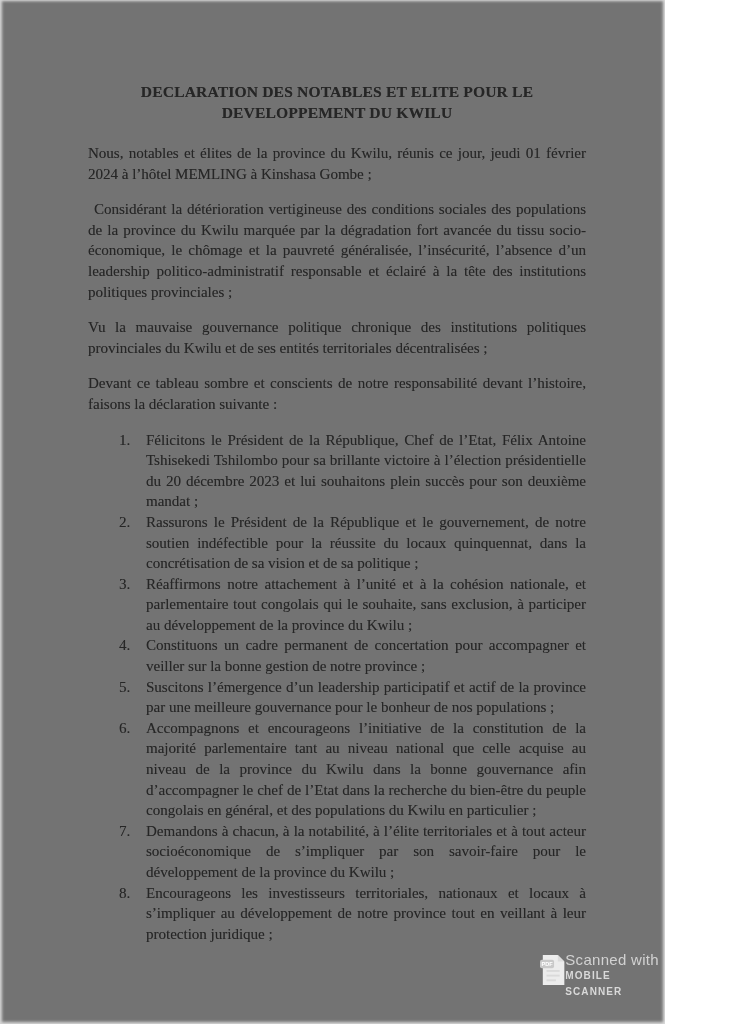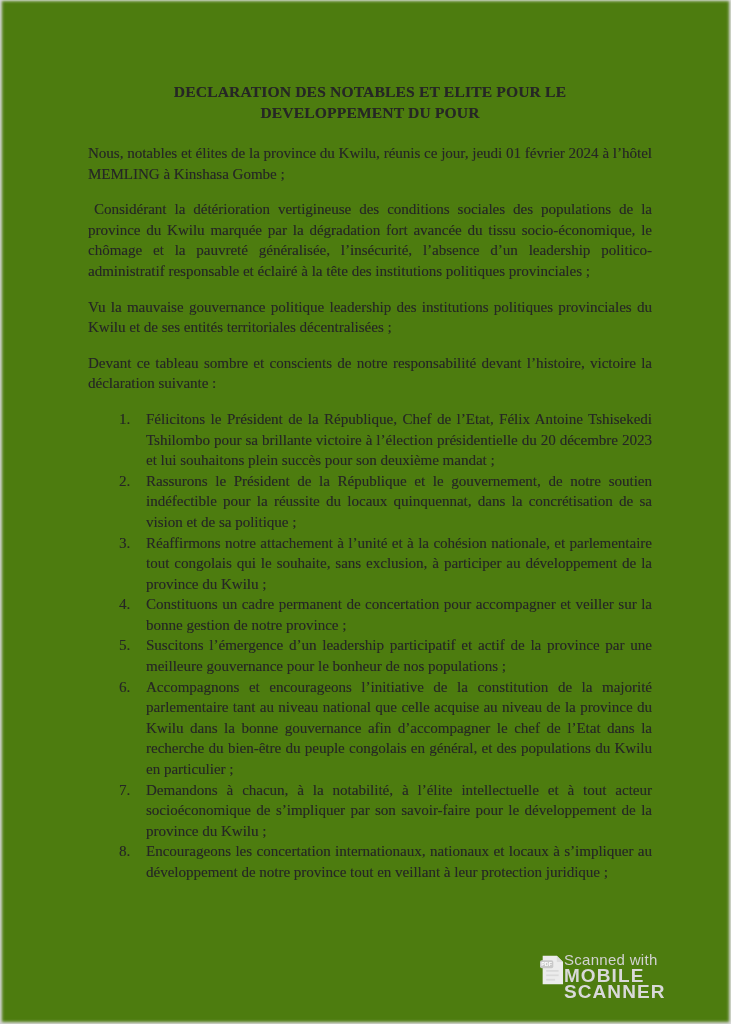--- a/index.html
+++ b/index.html
@@ -2,24 +2,24 @@
 <html lang="fr"><head>
 <meta charset="utf-8">
 <style>
   html, body {
     margin: 0;
     padding: 0;
     background: #ffffff;
   }
   .page {
     position: relative;
-    width: 731px;
+    width: 665px;
     height: 1024px;
     box-sizing: border-box;
-    background: #4d7c0f;
+    background: #737373;
     padding: 82px 79px 0 88px;
     font-family: "Liberation Serif", "DejaVu Serif", serif;
     color: #262626;
     overflow: hidden;
     
     box-shadow:
       inset 4px 0 3px -2px #d4d4d4,
       inset -4px 0 3px -2px #dadada,
       inset 0 3px 3px -2px #e2e2e2,
       inset 0 -4px 3px -2px #d6d6d6;
@@ -76,41 +76,41 @@
   .wm-lines { display: flex; flex-direction: column; }
   .wm-line1 {
     font-family: "Liberation Sans", "DejaVu Sans", sans-serif;
     font-size: 15px;
     line-height: 17px;
     color: #d2d2d2;
     letter-spacing: 0.3px;
   }
   .wm-line2 {
     font-family: "Liberation Sans", "DejaVu Sans", sans-serif;
-    font-size: 19px;
+    font-size: 10px;
     line-height: 16px;
     color: #d9d9d9;
     letter-spacing: 1.1px;
     font-weight: bold;
   }
 </style>
 </head>
 <body>
 
 <div class="page">
 
   <h1 class="title">
     <span>DECLARATION DES NOTABLES ET ELITE POUR LE</span><br>
-    <span>DEVELOPPEMENT DU POUR</span>
+    <span>DEVELOPPEMENT DU KWILU</span>
   </h1>
 
   <p class="para">Nous, notables et élites de la province du Kwilu, réunis ce jour, jeudi 01 février 2024 à l’hôtel MEMLING à Kinshasa Gombe ;</p>
   <p class="para indent-sm">Considérant la détérioration vertigineuse des conditions sociales des populations de la province du Kwilu marquée par la dégradation fort avancée du tissu socio-économique, le chômage et la pauvreté généralisée, l’insécurité, l’absence d’un leadership politico-administratif responsable et éclairé à la tête des institutions politiques provinciales ;</p>
-  <p class="para">Vu la mauvaise gouvernance politique leadership des institutions politiques provinciales du Kwilu et de ses entités territoriales décentralisées ;</p>
-  <p class="para">Devant ce tableau sombre et conscients de notre responsabilité devant l’histoire, victoire la déclaration suivante :</p>
+  <p class="para">Vu la mauvaise gouvernance politique chronique des institutions politiques provinciales du Kwilu et de ses entités territoriales décentralisées ;</p>
+  <p class="para">Devant ce tableau sombre et conscients de notre responsabilité devant l’histoire, faisons la déclaration suivante :</p>
 
   <ol class="decl-list">
     <li>
       <span class="num">1.</span>
       <span class="li-text">Félicitons le Président de la République, Chef de l’Etat, Félix Antoine Tshisekedi Tshilombo pour sa brillante victoire à l’élection présidentielle du 20 décembre 2023 et lui souhaitons plein succès pour son deuxième mandat ;</span>
     </li>
     <li>
       <span class="num">2.</span>
       <span class="li-text">Rassurons le Président de la République et le gouvernement, de notre soutien indéfectible pour la réussite du locaux quinquennat, dans la concrétisation de sa vision et de sa politique ;</span>
     </li>
@@ -125,25 +125,25 @@
     <li>
       <span class="num">5.</span>
       <span class="li-text">Suscitons l’émergence d’un leadership participatif et actif de la province par une meilleure gouvernance pour le bonheur de nos populations ;</span>
     </li>
     <li>
       <span class="num">6.</span>
       <span class="li-text">Accompagnons et encourageons l’initiative de la constitution de la majorité parlementaire tant au niveau national que celle acquise au niveau de la province du Kwilu dans la bonne gouvernance afin d’accompagner le chef de l’Etat dans la recherche du bien-être du peuple congolais en général, et des populations du Kwilu en particulier ;</span>
     </li>
     <li>
       <span class="num">7.</span>
-      <span class="li-text">Demandons à chacun, à la notabilité, à l’élite intellectuelle et à tout acteur socioéconomique de s’impliquer par son savoir-faire pour le développement de la province du Kwilu ;</span>
+      <span class="li-text">Demandons à chacun, à la notabilité, à l’élite territoriales et à tout acteur socioéconomique de s’impliquer par son savoir-faire pour le développement de la province du Kwilu ;</span>
     </li>
     <li>
       <span class="num">8.</span>
-      <span class="li-text">Encourageons les concertation internationaux, nationaux et locaux à s’impliquer au développement de notre province tout en veillant à leur protection juridique ;</span>
+      <span class="li-text">Encourageons les investisseurs territoriales, nationaux et locaux à s’impliquer au développement de notre province tout en veillant à leur protection juridique ;</span>
     </li>
   </ol>
 
   <div class="watermark">
     <svg class="wm-icon" width="27" height="34" viewBox="0 0 27 34" aria-hidden="true">
 
       <path d="M3 1 h16 l7 7 v25 h-23 z" fill="#ececec"></path>
       <path d="M19 1 l7 7 h-7 z" fill="#dcdcdc"></path>
 
       <rect x="7" y="17" width="14" height="2" fill="#dadada"></rect>

